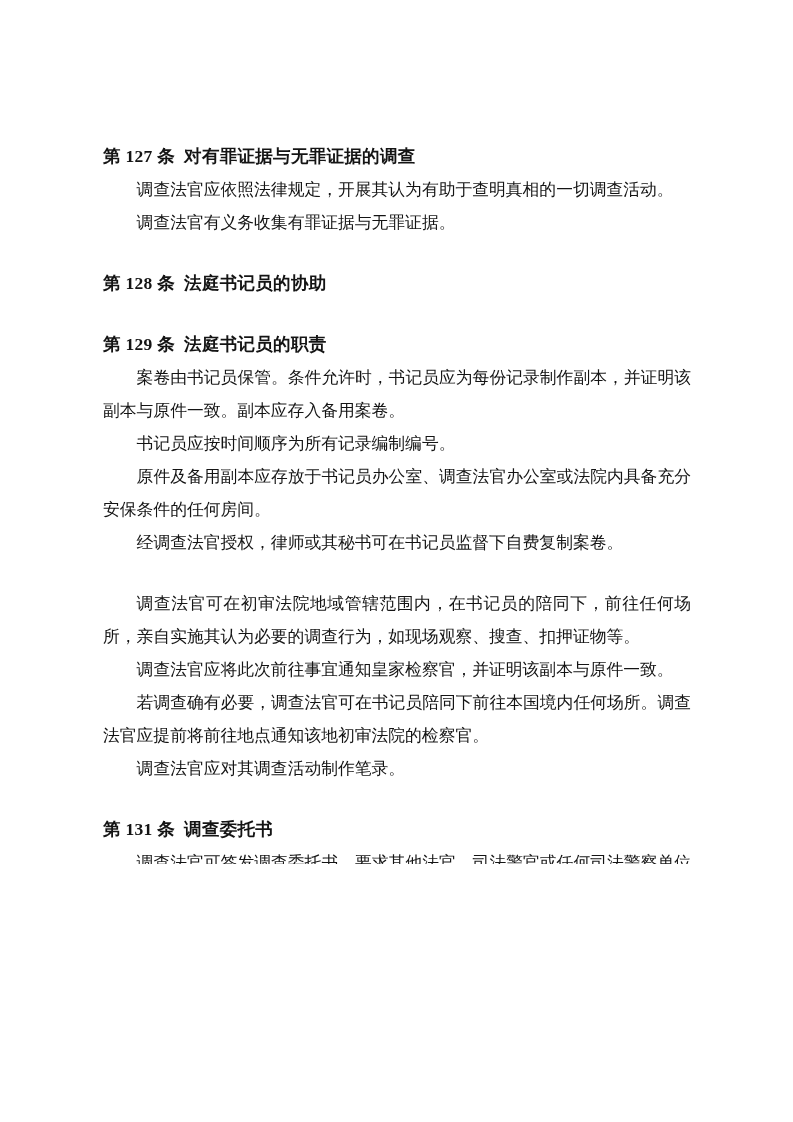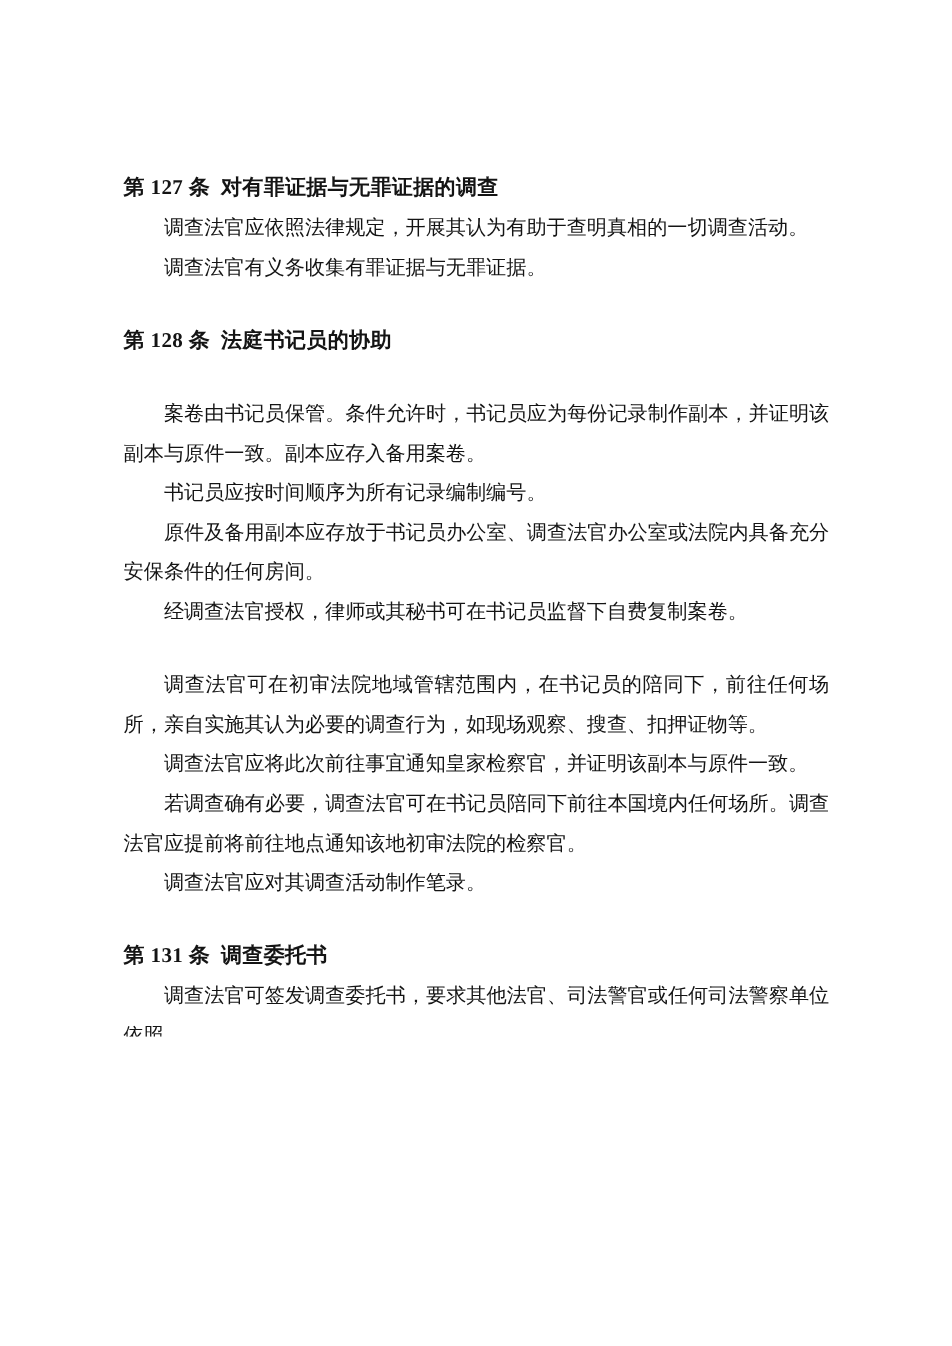--- a/index.html
+++ b/index.html
@@ -71,20 +71,23 @@
     <p class="para">调查法官有义务收集有罪证据与无罪证据。</p>
   </div>
 
   <div class="section">
     <h2 class="section-heading">
       <span class="art-number">第 128 条</span><span>法庭书记员的协助</span>
     </h2>
   </div>
 
   <div class="section">
+    <h2 class="section-heading">
+      <span class="art-number">第 129 条</span><span>法庭书记员的职责</span>
+    </h2>
     <p class="para">案卷由书记员保管。条件允许时，书记员应为每份记录制作副本，并证明该副本与原件一致。副本应存入备用案卷。</p>
     <p class="para">书记员应按时间顺序为所有记录编制编号。</p>
     <p class="para">原件及备用副本应存放于书记员办公室、调查法官办公室或法院内具备充分安保条件的任何房间。</p>
     <p class="para">经调查法官授权，律师或其秘书可在书记员监督下自费复制案卷。</p>
   </div>
 
   <div class="section">
     <p class="para">调查法官可在初审法院地域管辖范围内，在书记员的陪同下，前往任何场所，亲自实施其认为必要的调查行为，如现场观察、搜查、扣押证物等。</p>
     <p class="para">调查法官应将此次前往事宜通知皇家检察官，并证明该副本与原件一致。</p>
     <p class="para">若调查确有必要，调查法官可在书记员陪同下前往本国境内任何场所。调查法官应提前将前往地点通知该地初审法院的检察官。</p>

